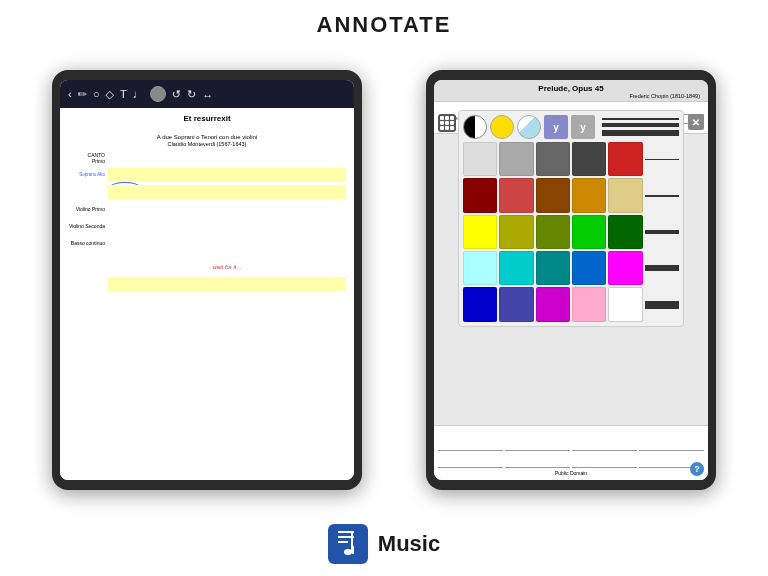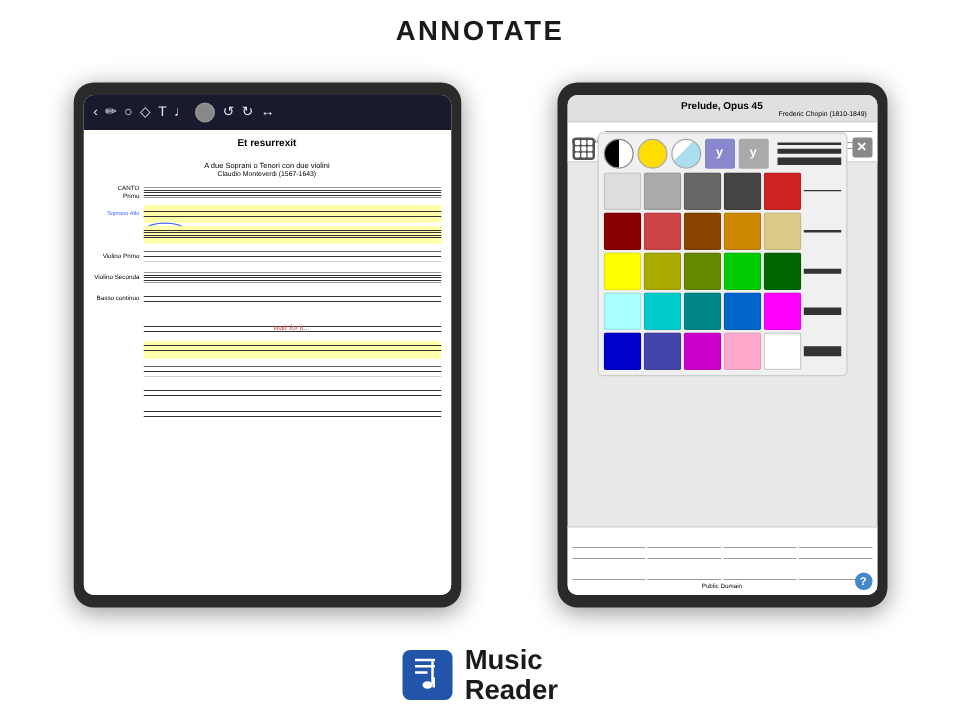--- a/index.html
+++ b/index.html
@@ -46,21 +46,21 @@
       box-shadow: 0 4px 20px rgba(0,0,0,0.4);
       position: relative;
     }
 
     .tablet-left {
       width: 310px;
       height: 420px;
     }
 
     .tablet-right {
-      width: 264px;
+      width: 290px;
       height: 420px;
     }
 
     .tablet-screen {
       background: #f5f5f0;
       width: 100%;
       height: 100%;
       border-radius: 8px;
       overflow: hidden;
       position: relative;
@@ -644,15 +644,14 @@
       <rect x="3" y="2" width="16" height="2" fill="white"></rect>
       <rect x="3" y="7" width="16" height="2" fill="white"></rect>
       <rect x="3" y="12" width="10" height="2" fill="white"></rect>
       <rect x="16" y="4" width="2" height="18" fill="white"></rect>
       <ellipse cx="13" cy="23" rx="4" ry="3" fill="white"></ellipse>
       <rect x="17" y="17" width="2" height="8" fill="white"></rect>
     </svg>
   </div>
   <div class="logo-text">
     <span class="logo-name-1">Music</span>
-    <span class="logo-name-2">Reader</span>
   </div>
 </div>
 
 </body></html>

